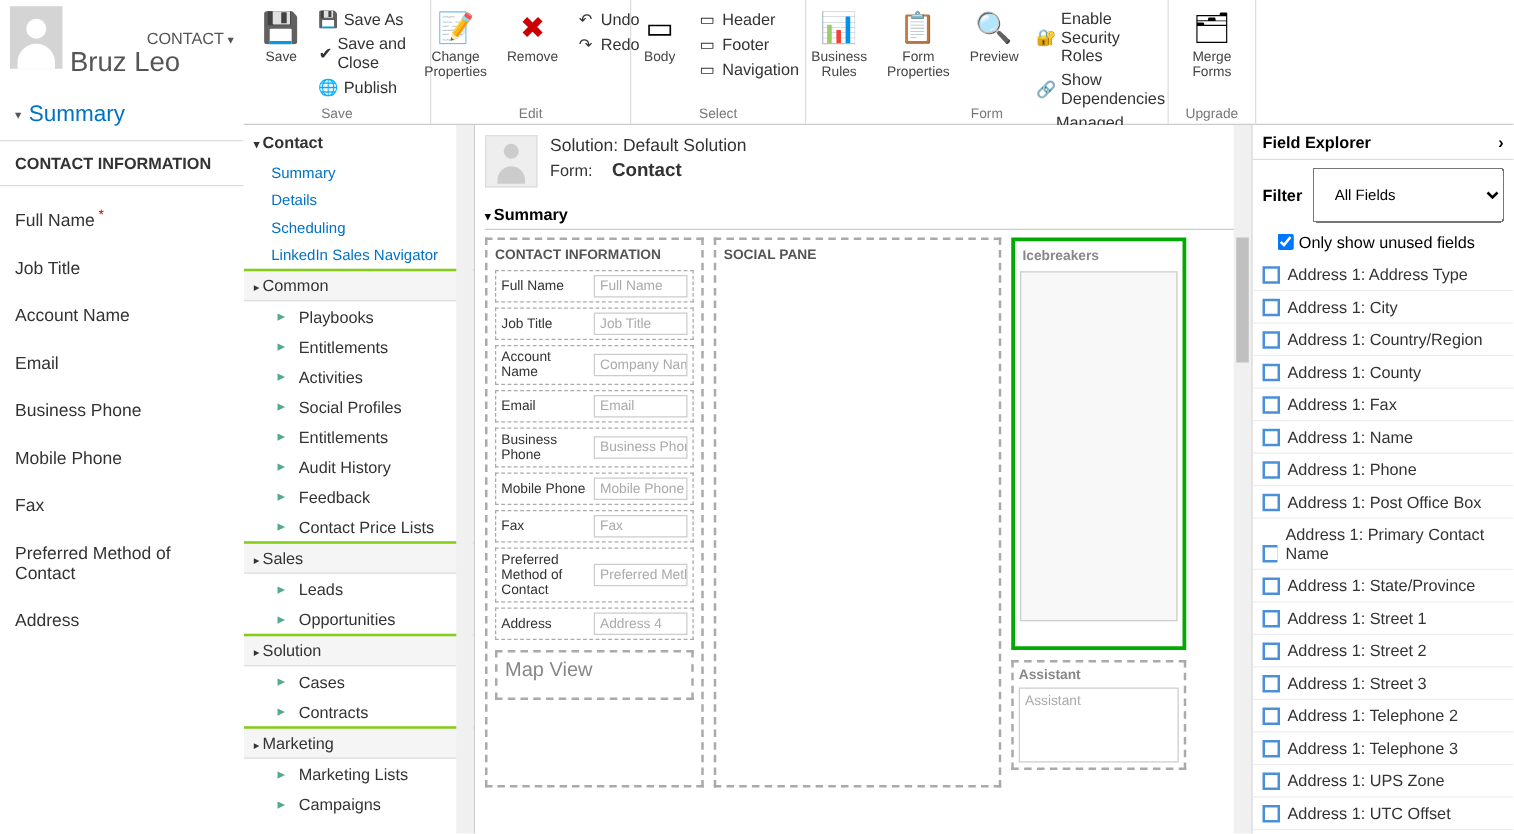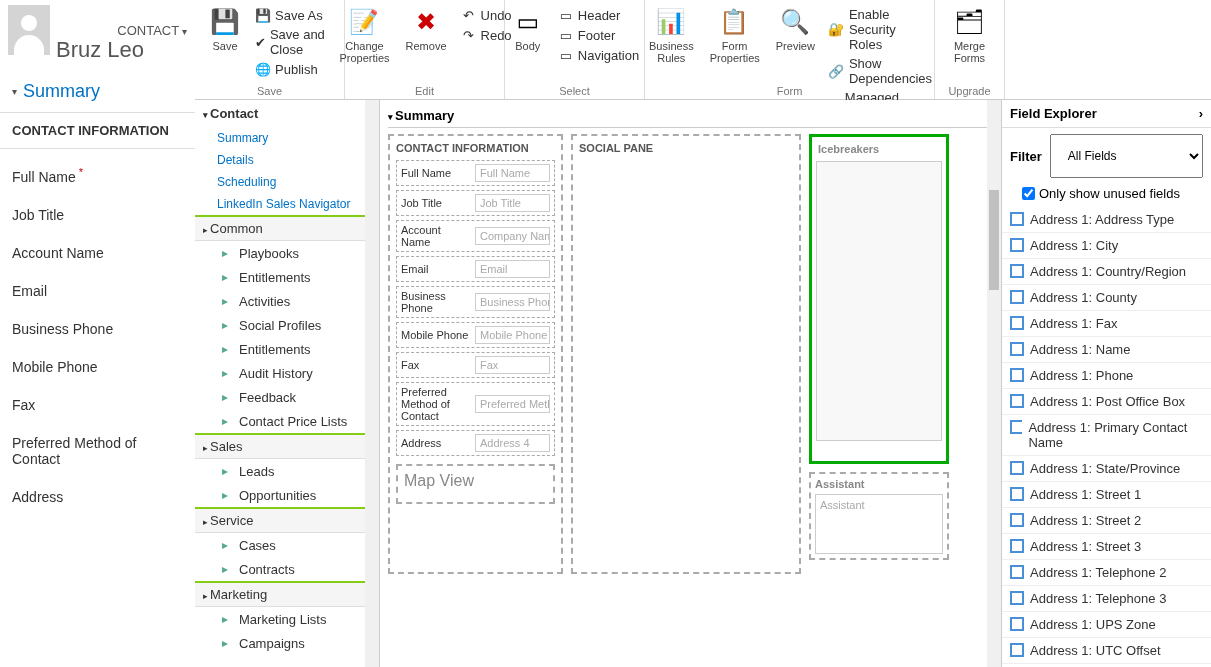--- a/index.html
+++ b/index.html
@@ -66,21 +66,21 @@
 .assistant-sec .t{font-size:11px;font-weight:bold;color:#888}
 .assistant-sec .ph{border:1px solid #ccc;padding:4px;font-size:11px;color:#aaa;margin-top:4px;height:60px}
 .canvas-scroll{position:absolute;right:0;top:0;width:14px;height:100%;background:#f0f0f0}
 .canvas-scroll .thumb{position:absolute;top:90px;left:2px;width:10px;height:100px;background:#c0c0c0}
 .field-explorer{width:210px;border-left:1px solid #ccc;display:flex;flex-direction:column}
 .fe-hdr{padding:6px 8px;font-weight:bold;font-size:14px;border-bottom:1px solid #ddd;display:flex;justify-content:space-between}
 .fe-filter{padding:6px 8px;display:flex;align-items:center;gap:8px;font-size:12px}
 .fe-filter select{flex:1;font-size:12px;padding:13px}
 .fe-check{padding:2px 8px 6px 20px;font-size:12px;display:flex;align-items:center;gap:4px}
 .fe-list{flex:1;overflow:auto}
-.fe-item{padding:5px 8px;border-bottom:1px solid #eee;font-size:12px;color:#333;display:flex;align-items:flex-start;gap:6px;cursor:pointer}
+.fe-item{padding:5px 8px;border-bottom:1px solid #eee;font-size:12px;color:#333;display:flex;align-items:flex-end;gap:6px;cursor:pointer}
 .fe-item .ico{width:14px;height:14px;background:#4a90d9;display:inline-block;position:relative}
 .fe-item .ico::after{content:"";position:absolute;left:2px;top:2px;width:10px;height:10px;background:#fff}
 .mapview{border:2px dashed #aaa;padding:6px;margin-top:8px;color:#888;font-size:16px;height:40px}
 </style>
 </head>
 <body>
 
 <div class="left-pane">
   <div class="contact-hdr">
     <div class="avatar"></div>
@@ -263,21 +263,21 @@
       <div id="tree-sales">
           <div class="tree-item">
             <span class="ico">▸</span>
             <span>Leads</span>
           </div>
           <div class="tree-item">
             <span class="ico">▸</span>
             <span>Opportunities</span>
           </div>
         </div>
-      <div class="tree-group">Service</div>
+      <div class="tree-group">Solution</div>
       <div id="tree-service">
           <div class="tree-item">
             <span class="ico">▸</span>
             <span>Cases</span>
           </div>
           <div class="tree-item">
             <span class="ico">▸</span>
             <span>Contracts</span>
           </div>
         </div>
@@ -289,20 +289,27 @@
           </div>
           <div class="tree-item">
             <span class="ico">▸</span>
             <span>Campaigns</span>
           </div>
         </div>
       <div class="tree-scroll"></div>
     </div>
 
     <div class="canvas">
+      <div class="form-hdr">
+        <div class="avatar2"></div>
+        <div class="form-hdr-txt">
+          <div class="line1">Solution: Default Solution</div>
+          <div class="line2"><span>Form:</span> &nbsp;&nbsp; <b>Contact</b></div>
+        </div>
+      </div>
       <div class="canvas-summary">Summary</div>
       <div class="cols">
         <div class="col col1">
           <div class="col-title">CONTACT INFORMATION</div>
           <div id="col1-fields">
               <div class="form-field">
                 <label>Full Name</label>
                 <div class="ph">Full Name</div>
               </div>
               <div class="form-field">

